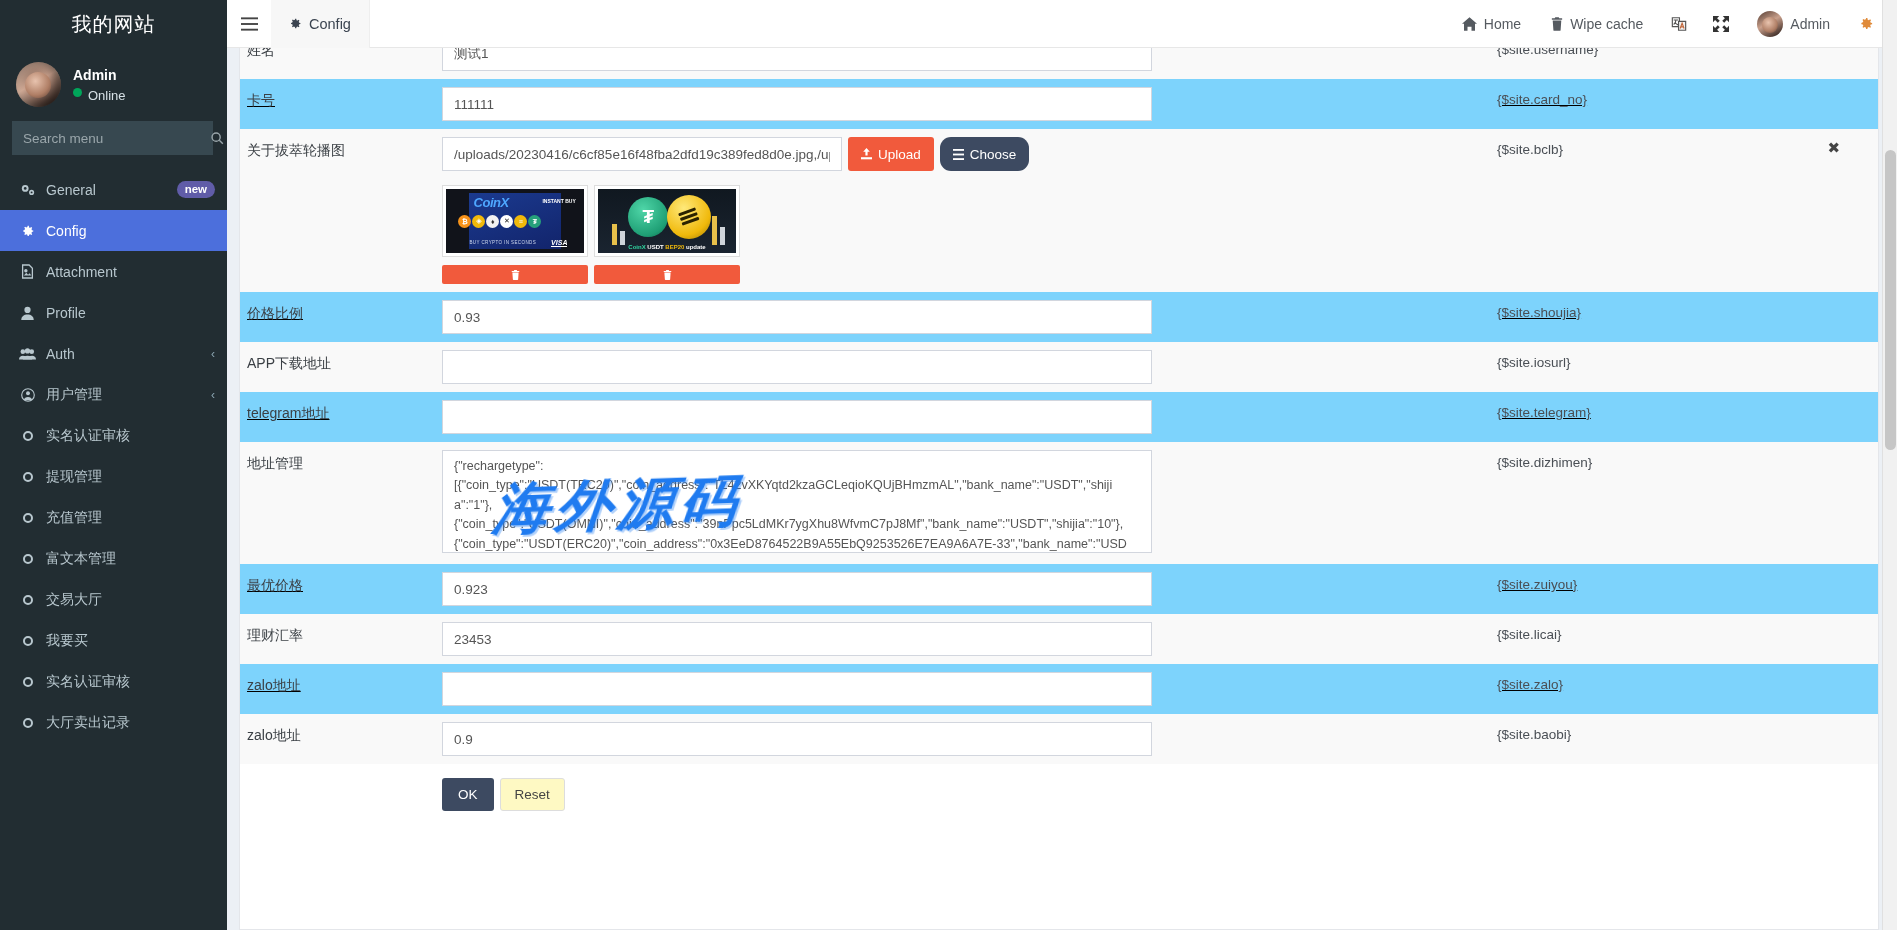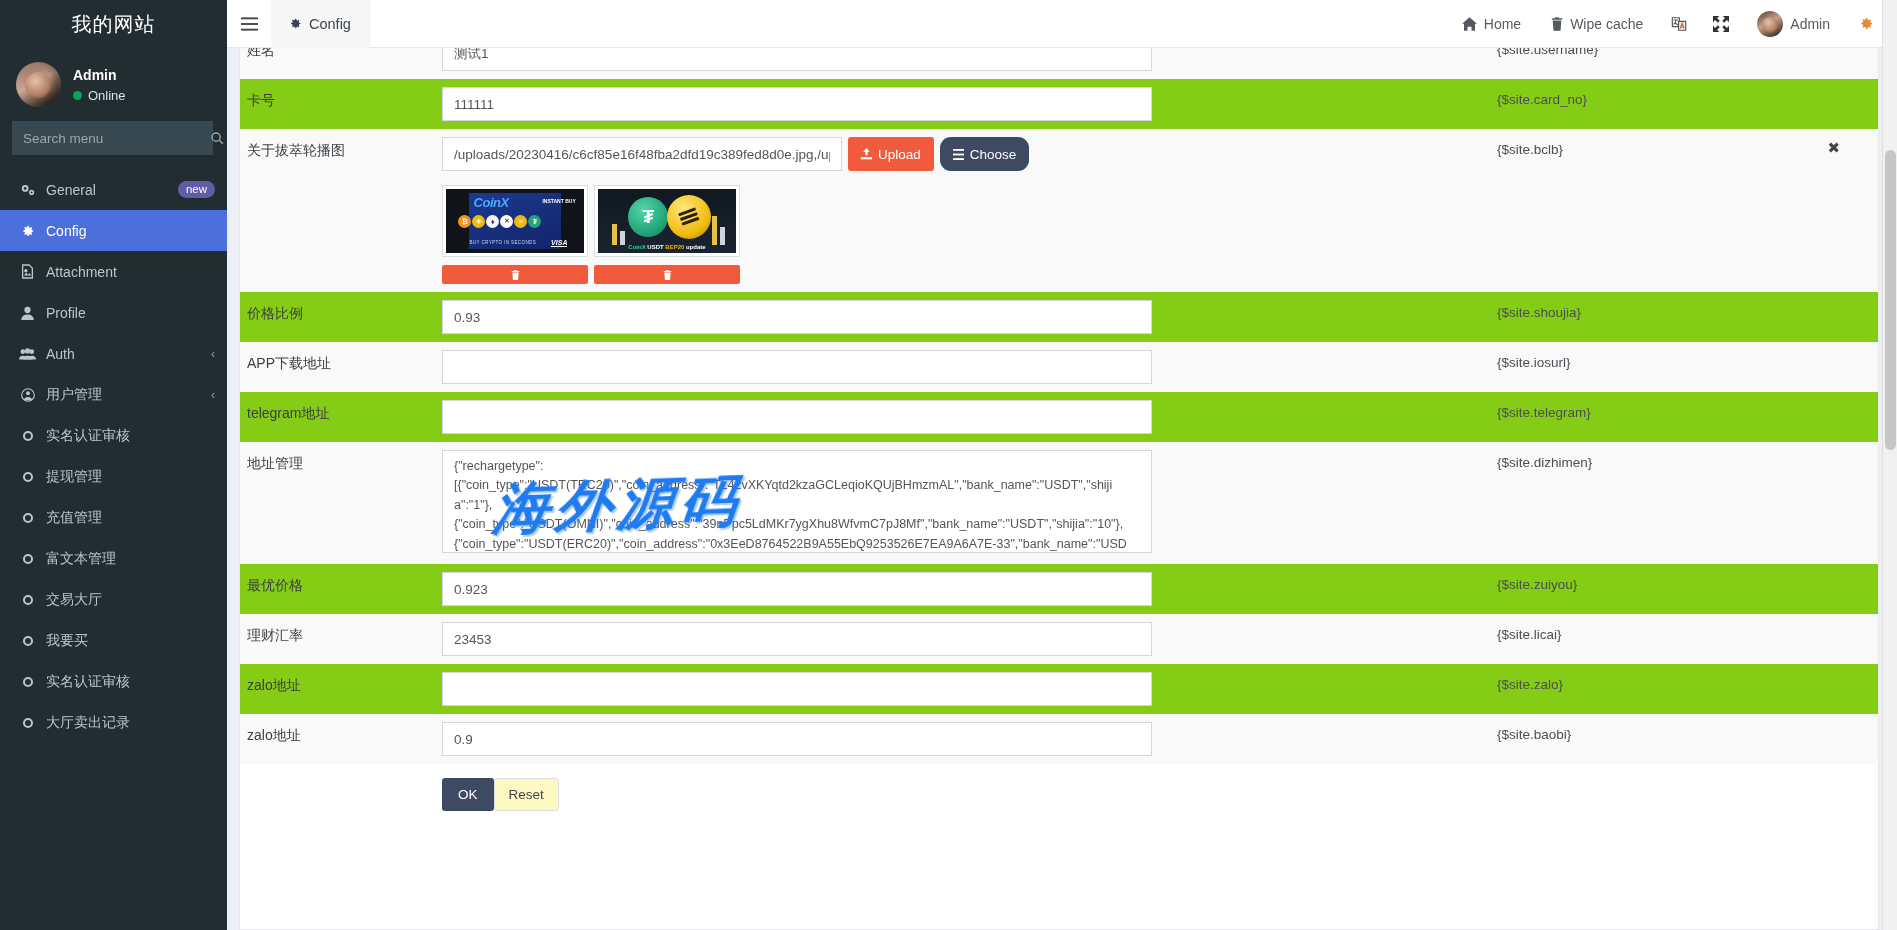--- a/index.html
+++ b/index.html
@@ -30,21 +30,21 @@
     background: linear-gradient(150deg,#6b4f43 10%, #c9a08c 45%, #3b2a24 90%);
     box-shadow: inset -6px -3px 10px rgba(0,0,0,.45), inset 5px 4px 9px rgba(255,230,210,.35);
     flex: 0 0 45px; position: relative; overflow: hidden;
   }
   .avatar-lg::after{
     content:""; position:absolute; left:9px; top:10px; width:26px; height:26px;
     border-radius:50%; background: radial-gradient(circle at 40% 35%, #e8c3ae 0%, #b07f66 60%, #5a3c30 100%);
   }
   .user-meta { display:flex; flex-direction:column; gap: 5px; }
   .user-name { color: #fff; font-size: 14px; font-weight: bold; }
-  .user-status { font-size: 13px; color: #d6e0e5; display: flex; align-items: center; gap: 6px; }
+  .user-status { font-size: 13px; color: #d6e0e5; display: flex; gap: 6px; }
   .dot-online { width: 9px; height: 9px; border-radius: 50%; background: #00a65a; display: inline-block; }
 
   .search-wrap { padding: 0 14px 0 12px; }
   .search-box {
     display: flex; background: #374850; height: 34px;
     border: 1px solid #374850;
   }
   .search-box input {
     flex: 1; background: transparent; border: none; outline: none;
     color: #cfd8dc; font-size: 13.5px; padding: 0 10px;
@@ -64,21 +64,21 @@
   }
   .menu-item .mi-ico {
     width: 19px; text-align: center; font-size: 14px; color: #b8c7ce; flex:0 0 19px;
     display:flex; align-items:center; justify-content:center;
   }
   .menu-item .mi-label { flex: 1; white-space: nowrap; }
   .menu-item.active { background: #4c6fdc; color: #ffffff; border-left-color: #4c6fdc; }
   .menu-item.active .mi-ico { color: #fff; }
   .menu-item .caret { color: #8aa4b1; font-size: 12px; }
   .badge-new {
-    background: #605ca8; color: #fff; font-size: 11.5px; font-weight: normal;
+    background: #605ca8; color: #fff; font-size: 11.5px; font-weight: bold;
     border-radius: 10px; padding: 3px 8px; line-height: 1;
   }
   .ring-ico {
     width: 10px; height: 10px; border: 2px solid #b8c7ce; border-radius: 50%;
     display: inline-block;
   }
 
   
   .main { flex: 1; height: 930px; position: relative; background: #ecf0f5; overflow: hidden; }
 
@@ -120,21 +120,21 @@
 
   
   .content-wrap { position: absolute; top: 0; left: 0; right: 0; bottom: 0; padding-top: 0; }
   .panel {
     position: absolute; left: 12px; right: 18px; top: 0px; bottom: 0;
     background: #fff; border: 1px solid #e4e6ea; border-top: none;
   }
   .form-scroll { position: absolute; inset: 0; top: -18px; overflow: hidden; }
 
   .frow { display: flex; align-items: flex-start; width: 100%; min-height: 41px; }
-  .frow.odd  { background: #84cc16; }
+  .frow.odd  { background: #7dd3fc; text-decoration: underline; }
   .frow.even { background: #f9f9f9; }
   .fl {
     width: 202px; flex: 0 0 202px; padding: 13px 0 0 7px; font-size: 14px; color: #3a3f44;
   }
   .fc { flex: 1; padding: 8px 10px 8px 0; min-width: 0; }
   .fv {
     width: 393px; flex: 0 0 393px; padding: 13px 24px 0 12px; font-size: 13.5px;
     color: #4a4f55; position: relative;
   }
   .fv .remove-x {
@@ -215,21 +215,21 @@
     white-space: pre-wrap; word-break: break-all;
   }
   .watermark {
     position: absolute; left: 52px; top: 18px; pointer-events: none;
     font-family: "DejaVu Serif", serif; font-size: 56px; font-weight: bold;
     font-style: italic; color: #1f7bf0; letter-spacing: 6px;
     text-shadow: 2px 2px 0 rgba(31,123,240,.35);
     transform: skewX(-8deg) rotate(-2deg);
   }
 
-  .actions { padding: 14px 0 14px 202px; display: flex; background: #fff; }
+  .actions { padding: 14px 0 14px 202px; display: flex; gap: 6px; background: #fff; }
   .btn-ok { background: #3d4a61; color: #fff; height: 33px; padding: 0 16px; border:none;
      border-radius: 3px; cursor:pointer; font-size:13.5px; font-family: inherit;}
   .btn-reset { background: #fef9c3; color: #444; height: 33px; padding: 0 14px;
      border:1px solid #ddd; border-radius:3px; cursor:pointer; font-size:13.5px; font-family: inherit;}
 
   
   .page-scroll {
     position: absolute; right: 0; top: 0; width: 15px; height: 930px;
     background: #f1f1f1; border-left: 1px solid #e0e0e0; z-index: 20;
   }

